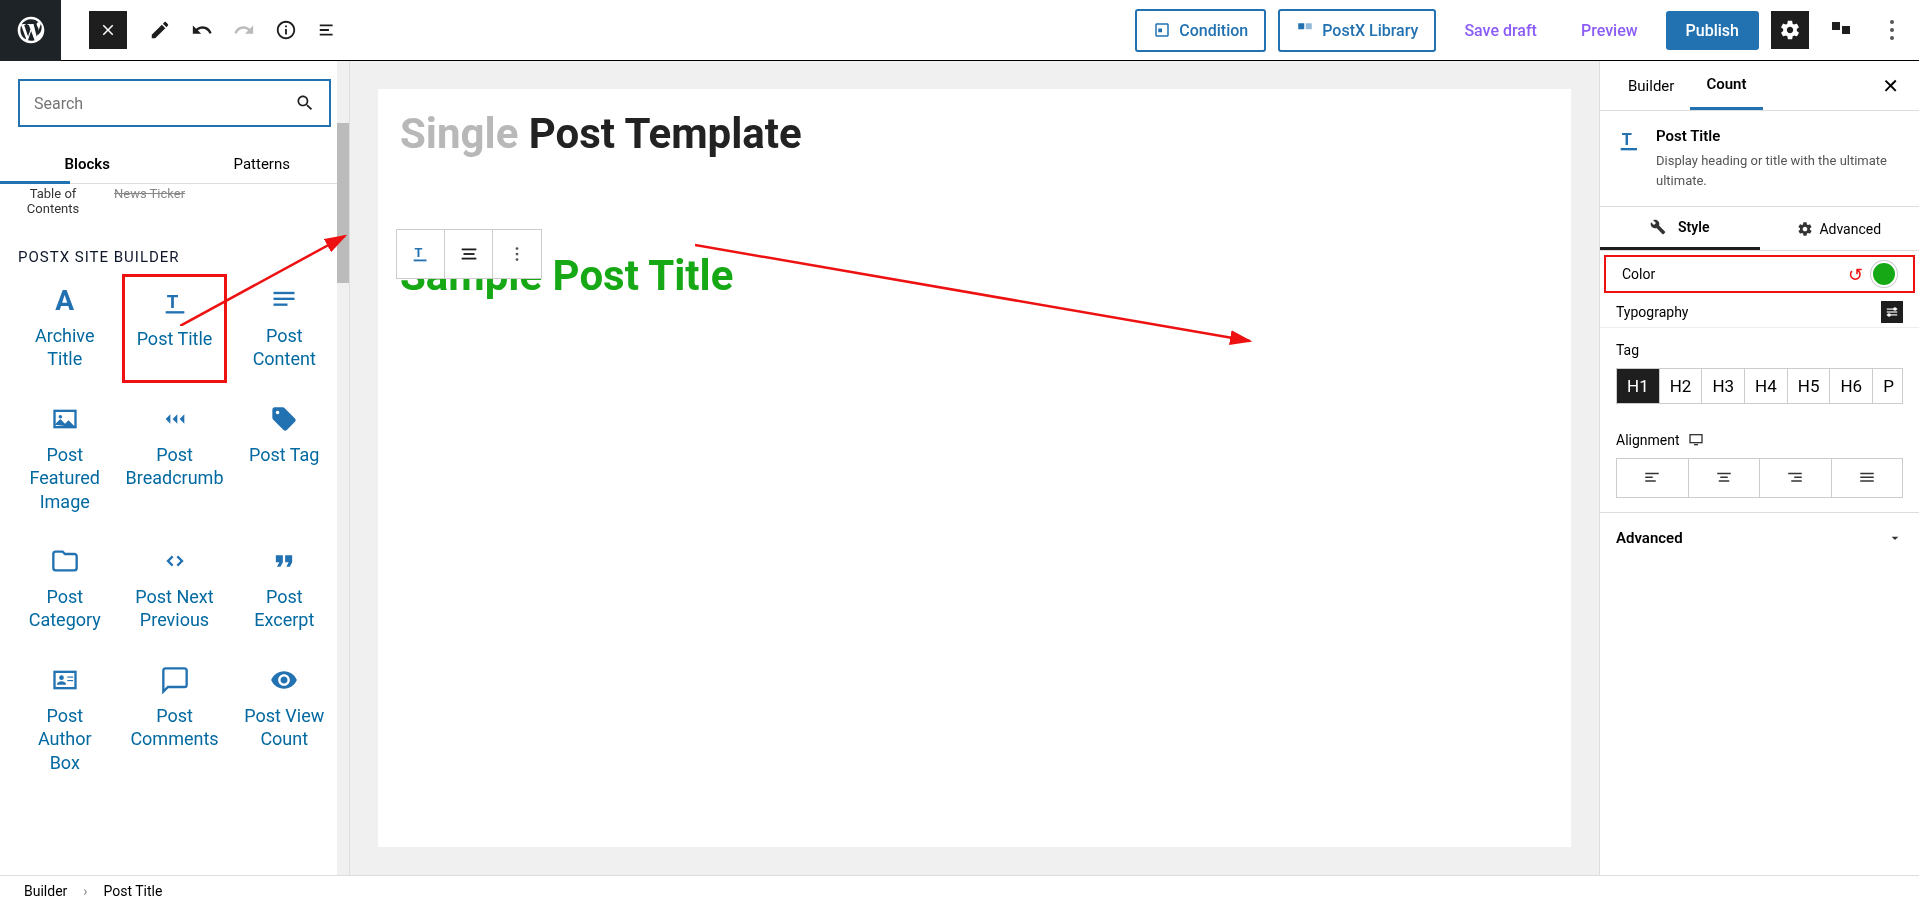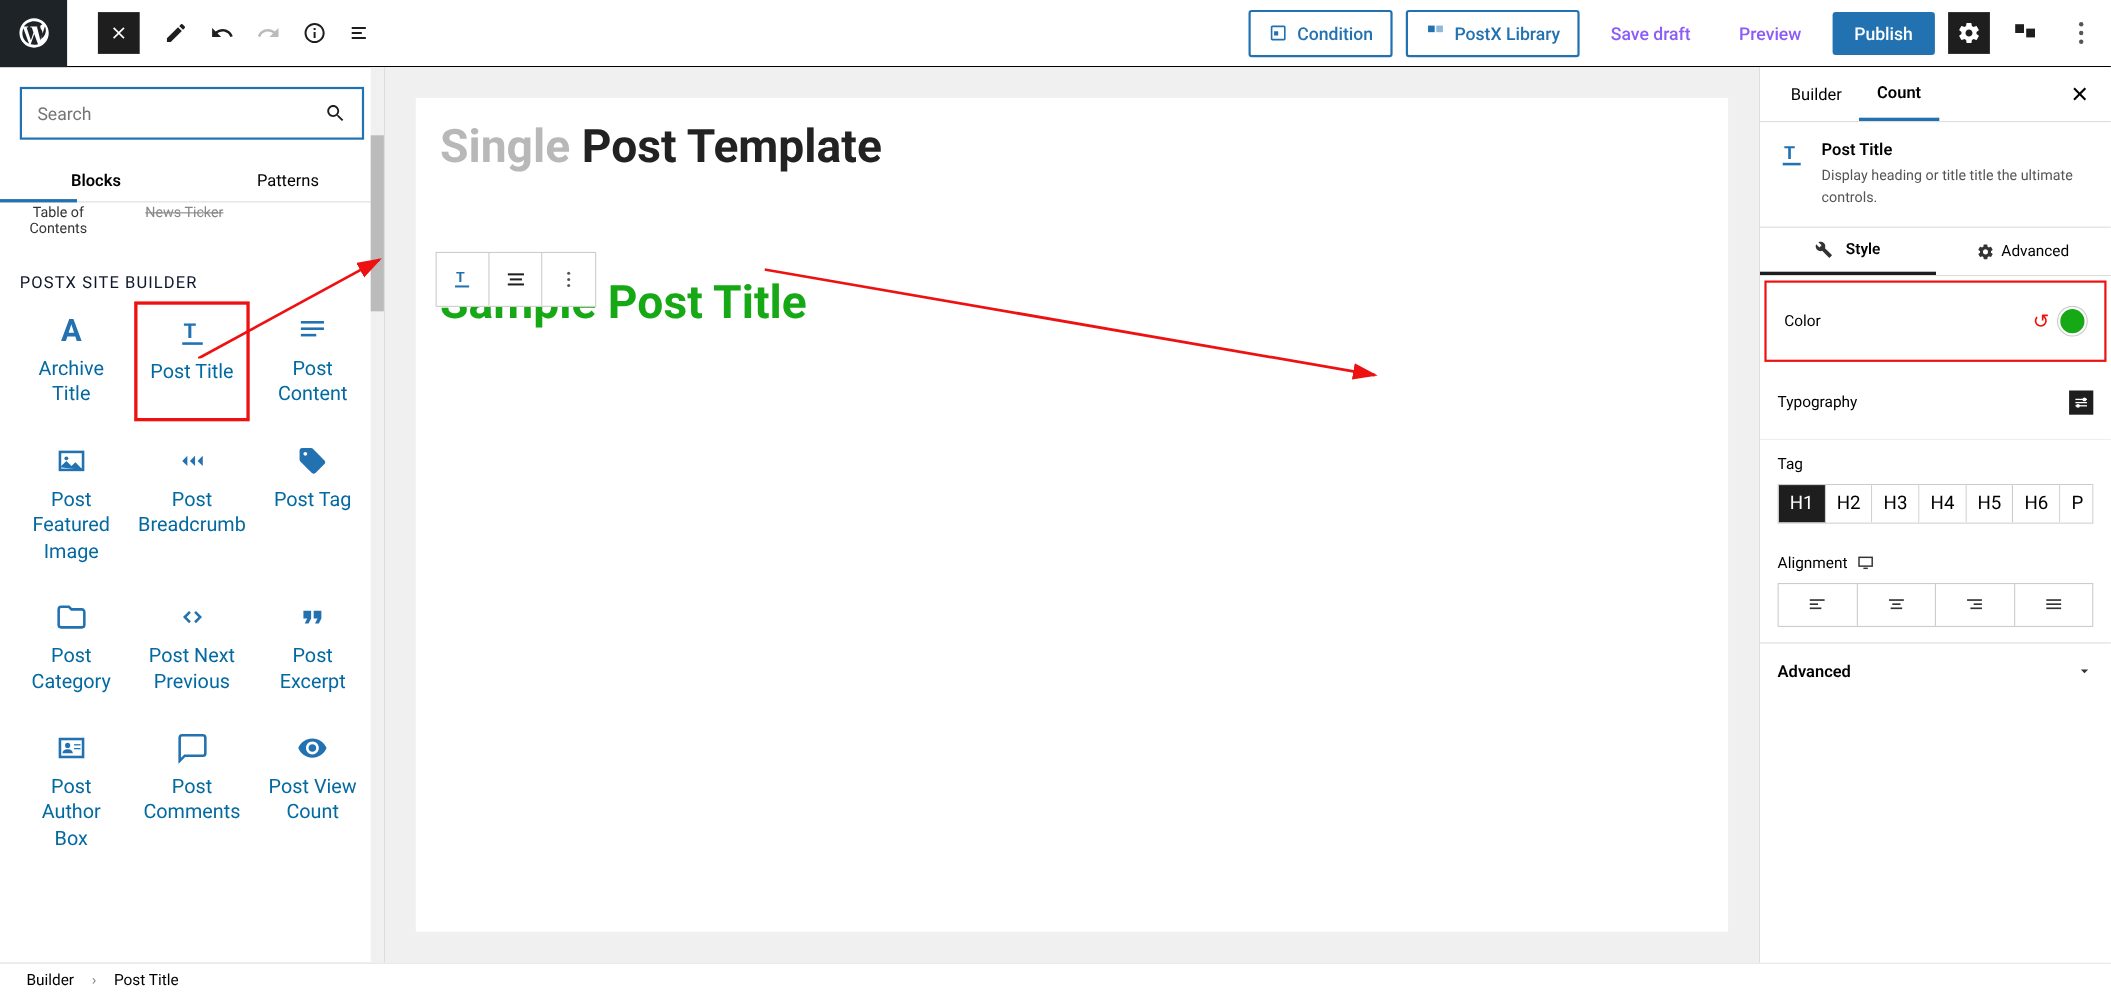--- a/index.html
+++ b/index.html
@@ -44,21 +44,21 @@
 .section-title { font-size:15px; color:#0f172a; letter-spacing:1px; margin:18px 0 8px; }
 .block-grid { display:grid; grid-template-columns:repeat(3,1fr); gap:10px; }
 .block-item { display:flex; flex-direction:column; align-items:center; padding:12px 4px; cursor:pointer; text-align:center; }
 .block-item .bicon { width:28px; height:28px; margin-bottom:10px; display:flex; align-items:center; justify-content:center; }
 .block-item .bicon svg { width:28px; height:28px; fill:#2271b1; }
 .block-item .blabel { font-size:18px; color:#0369a1; line-height:1.3; }
 .block-item.highlighted { border:3px solid #e11; }
 .block-item.a-icon .bicon { color:#2271b1; font-size:28px; font-weight:700; }
 .left-scroll { position:absolute; right:0; top:0; bottom:0; width:12px; background:#f0f0f0; }
 .left-scroll .thumb { position:absolute; top:62px; width:12px; height:160px; background:#bbb; }
-.partial-row { display:flex; gap:44px; font-size:13px; color:#333; padding:2px 0 14px 18px; }
+.partial-row { display:flex; gap:26px; font-size:13px; color:#333; padding:2px 0 14px 18px; }
 
 
 .canvas { flex:1; background:#f0f0f1; padding:28px; position:relative; }
 .canvas-inner { background:#fff; height:100%; padding:20px 22px; position:relative; }
 .doc-heading { font-size:42px; font-weight:700; color:#222; line-height:1.2; }
 .doc-heading .faded { color:#b8b8b8; }
 .block-toolbar { position:absolute; top:140px; left:18px; display:flex; border:1px solid #ccc; background:#fff; }
 .block-toolbar .tb { width:48px; height:48px; border-right:1px solid #ccc; display:flex; align-items:center; justify-content:center; }
 .block-toolbar .tb:last-child { border-right:none; }
 .block-toolbar .tb svg { width:22px; height:22px; }
@@ -72,21 +72,21 @@
 .rp-close { margin-left:auto; font-size:20px; cursor:pointer; padding:8px; }
 .rp-header { display:flex; padding:16px; gap:12px; border-bottom:1px solid #ddd; }
 .rp-header .hicon { width:28px; height:28px; }
 .rp-header .hicon svg { width:28px; height:28px; }
 .rp-header .htxt h3 { font-size:15px; font-weight:600; margin-bottom:6px; }
 .rp-header .htxt p { font-size:13px; color:#555; line-height:1.5; }
 .rp-subtabs { display:flex; border-bottom:1px solid #ddd; }
 .rp-subtab { flex:1; text-align:center; padding:12px; font-size:14px; display:flex; align-items:center; justify-content:center; gap:6px; cursor:pointer; }
 .rp-subtab.active { border-bottom:3px solid #1e1e1e; font-weight:600;gap:12px; }
 .rp-subtab svg { width:16px; height:16px; fill:#333; }
-.rp-row { padding:22px 16px; display:flex; align-items:center; justify-content:space-between; font-size:14px; border-bottom:1px solid #eee; }
+.rp-row { padding:4px 16px; display:flex; align-items:center; justify-content:space-between; font-size:14px; border-bottom:1px solid #eee; }
 .rp-row.color-row { border:2px solid #e11; margin:4px; }
 .rp-row .controls { display:flex; align-items:center; gap:8px; }
 .reset-icon { color:#e11; font-size:18px; cursor:pointer; }
 .color-dot { width:26px; height:26px; background:#17a815; border-radius:50%; border:2px solid #fff; box-shadow:0 0 0 1px #ccc; }
 .typo-icon { width:22px; height:22px; background:#1e1e1e; display:flex; align-items:center; justify-content:center; }
 .typo-icon svg { fill:#fff; width:14px; height:14px; }
 .rp-section { padding:14px 16px; }
 .rp-section .sec-label { font-size:14px; margin-bottom:10px; display:flex; align-items:center; gap:8px; }
 .tag-row { display:flex; border:1px solid #ccc; overflow:hidden; }
 .tag-btn { padding:7px 10px; font-size:17px; border-right:1px solid #ccc; cursor:pointer; background:#fff; }
@@ -361,21 +361,21 @@
       <div class="rp-tab active">Count</div>
       <div class="rp-close">✕</div>
     </div>
     <div class="rp-header">
       <div class="hicon"><svg viewBox="0 0 24 24">
             <text x="5" y="15" font-size="14" font-weight="700" fill="#2271b1">T</text>
             <rect x="4" y="18" width="14" height="2" fill="#2271b1"></rect>
           </svg></div>
       <div class="htxt">
         <h3>Post Title</h3>
-        <p>Display heading or title title the ultimate controls.</p>
+        <p>Display heading or title with the ultimate ultimate.</p>
       </div>
     </div>
     <div class="rp-subtabs">
       <div class="rp-subtab active">
           <svg viewBox="0 0 24 24">
             <path d="M22.7 19l-9.1-9.1c.9-2.3.4-5-1.5-6.9-2-2-5-2.4-7.4-1.3L9 6 6 9 1.6 4.7C.4 7.1.9 10.1 2.9 12.1c1.9 1.9 4.6 2.4 6.9 1.5l9.1 9.1c.4.4 1 .4 1.4 0l2.3-2.3c.5-.4.5-1.1.1-1.4z"></path>
           </svg>
           <span>Style</span>
         </div>
       <div class="rp-subtab">

